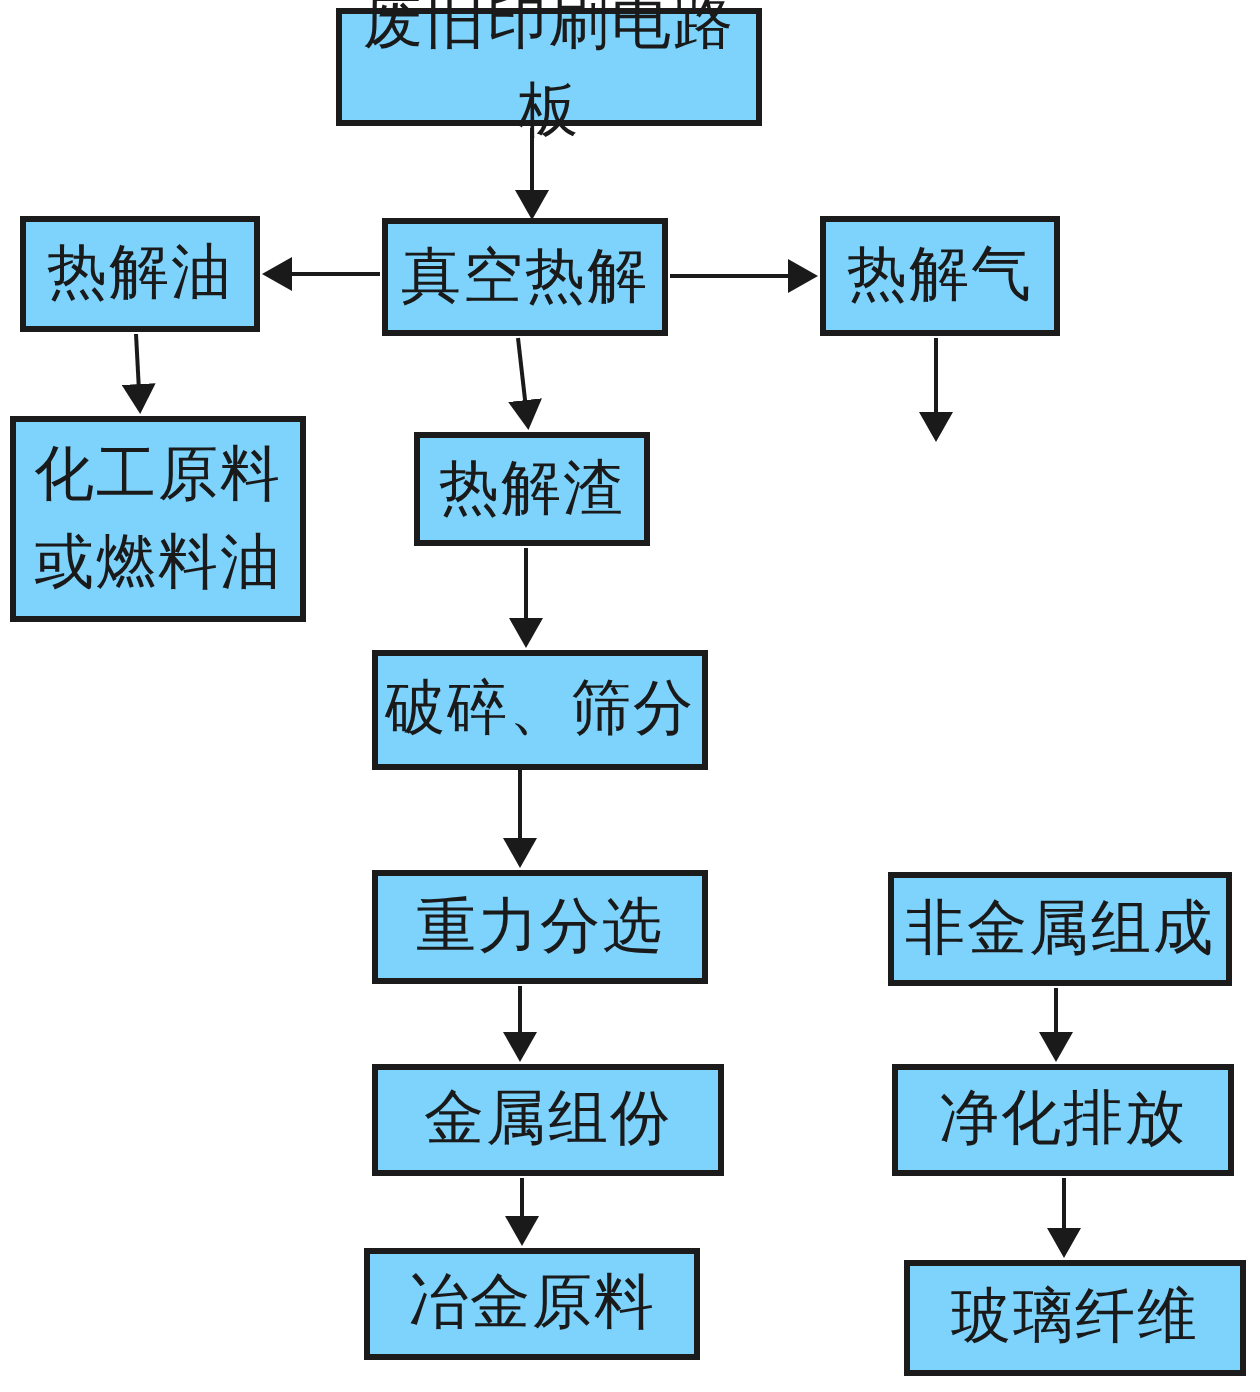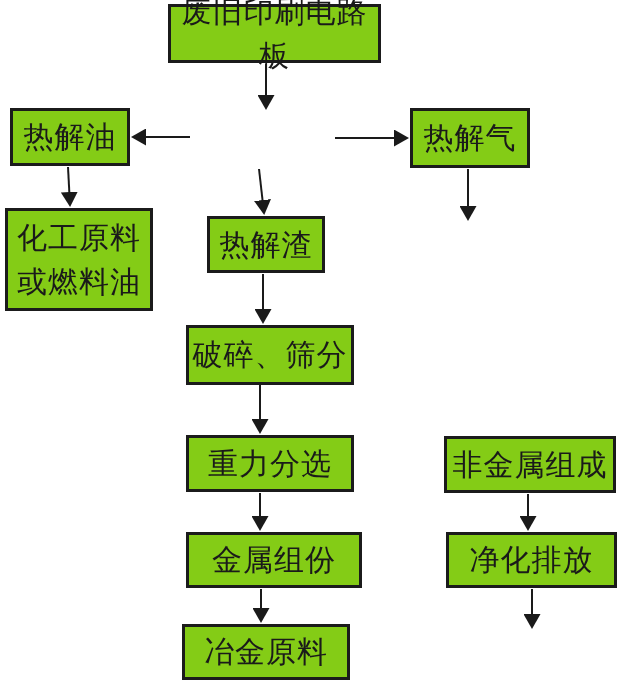--- a/index.html
+++ b/index.html
@@ -20,21 +20,21 @@
     position: absolute;
     left: 0;
     top: 0;
     width: 630px;
     height: 696px;
   }
   .node {
     position: absolute;
     box-sizing: border-box;
     border: 3px solid #1b1b1b;
-    background: #84cc16;
+    background: #7dd3fc;
     display: flex;
     align-items: center;
     justify-content: center;
     text-align: center;
     font-size: 30px;
     line-height: 1.45;
     white-space: pre-line;
     letter-spacing: 1px;
   }
   
@@ -75,24 +75,26 @@
       <line x1="260" y1="384" x2="260" y2="432" marker-end="url(#ah)"></line>
       <line x1="260" y1="493" x2="260" y2="529" marker-end="url(#ah)"></line>
       <line x1="261" y1="589" x2="261" y2="621" marker-end="url(#ah)"></line>
       <line x1="528" y1="494" x2="528" y2="529" marker-end="url(#ah)"></line>
       <line x1="532" y1="589" x2="532" y2="627" marker-end="url(#ah)"></line>
     </g>
   </svg>
 
   <div class="node n-scrap">废旧印刷电路板</div>
   <div class="node n-oil">热解油</div>
+  <div class="node n-vacuum">真空热解</div>
   <div class="node n-gas">热解气</div>
   <div class="node n-chem">化工原料
 或燃料油</div>
   <div class="node n-residue">热解渣</div>
   <div class="node n-crush">破碎、筛分</div>
   <div class="node n-gravity">重力分选</div>
   <div class="node n-metal">金属组份</div>
   <div class="node n-metallurgy">冶金原料</div>
   <div class="node n-nonmetal">非金属组成</div>
   <div class="node n-midtemp">净化排放</div>
+  <div class="node n-glassfiber">玻璃纤维</div>
 
 </div>
 
 </body></html>

